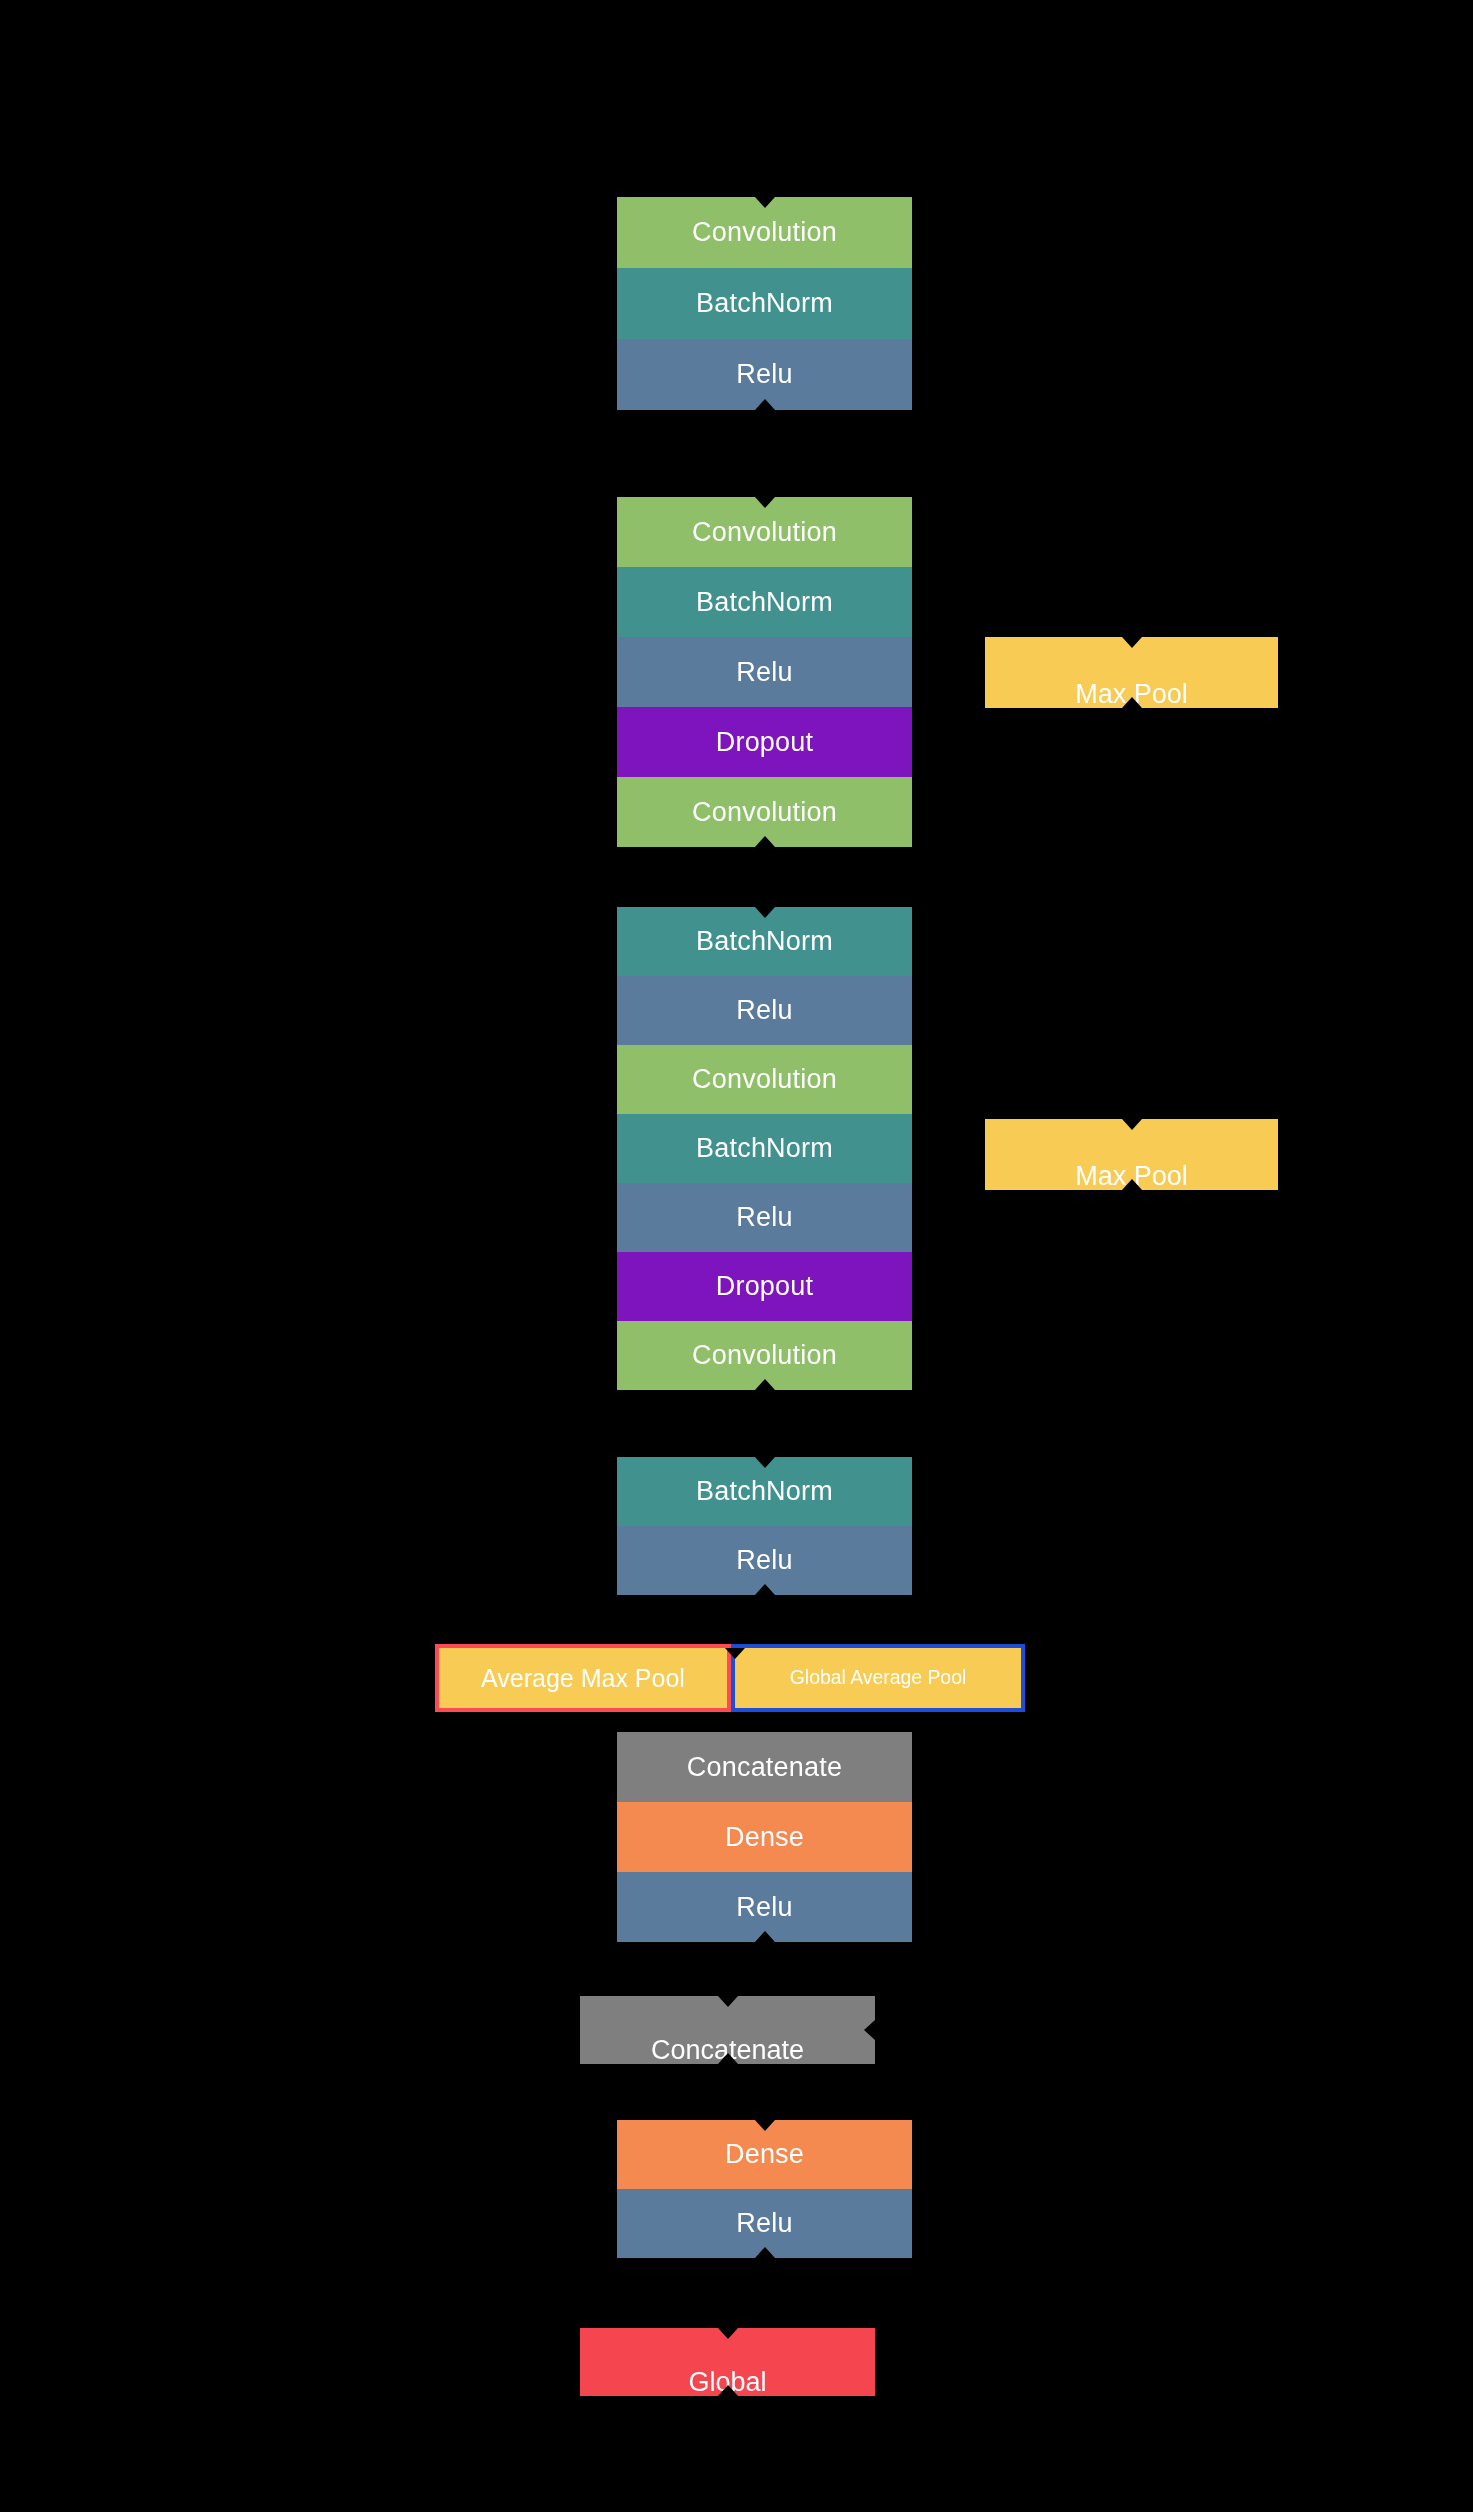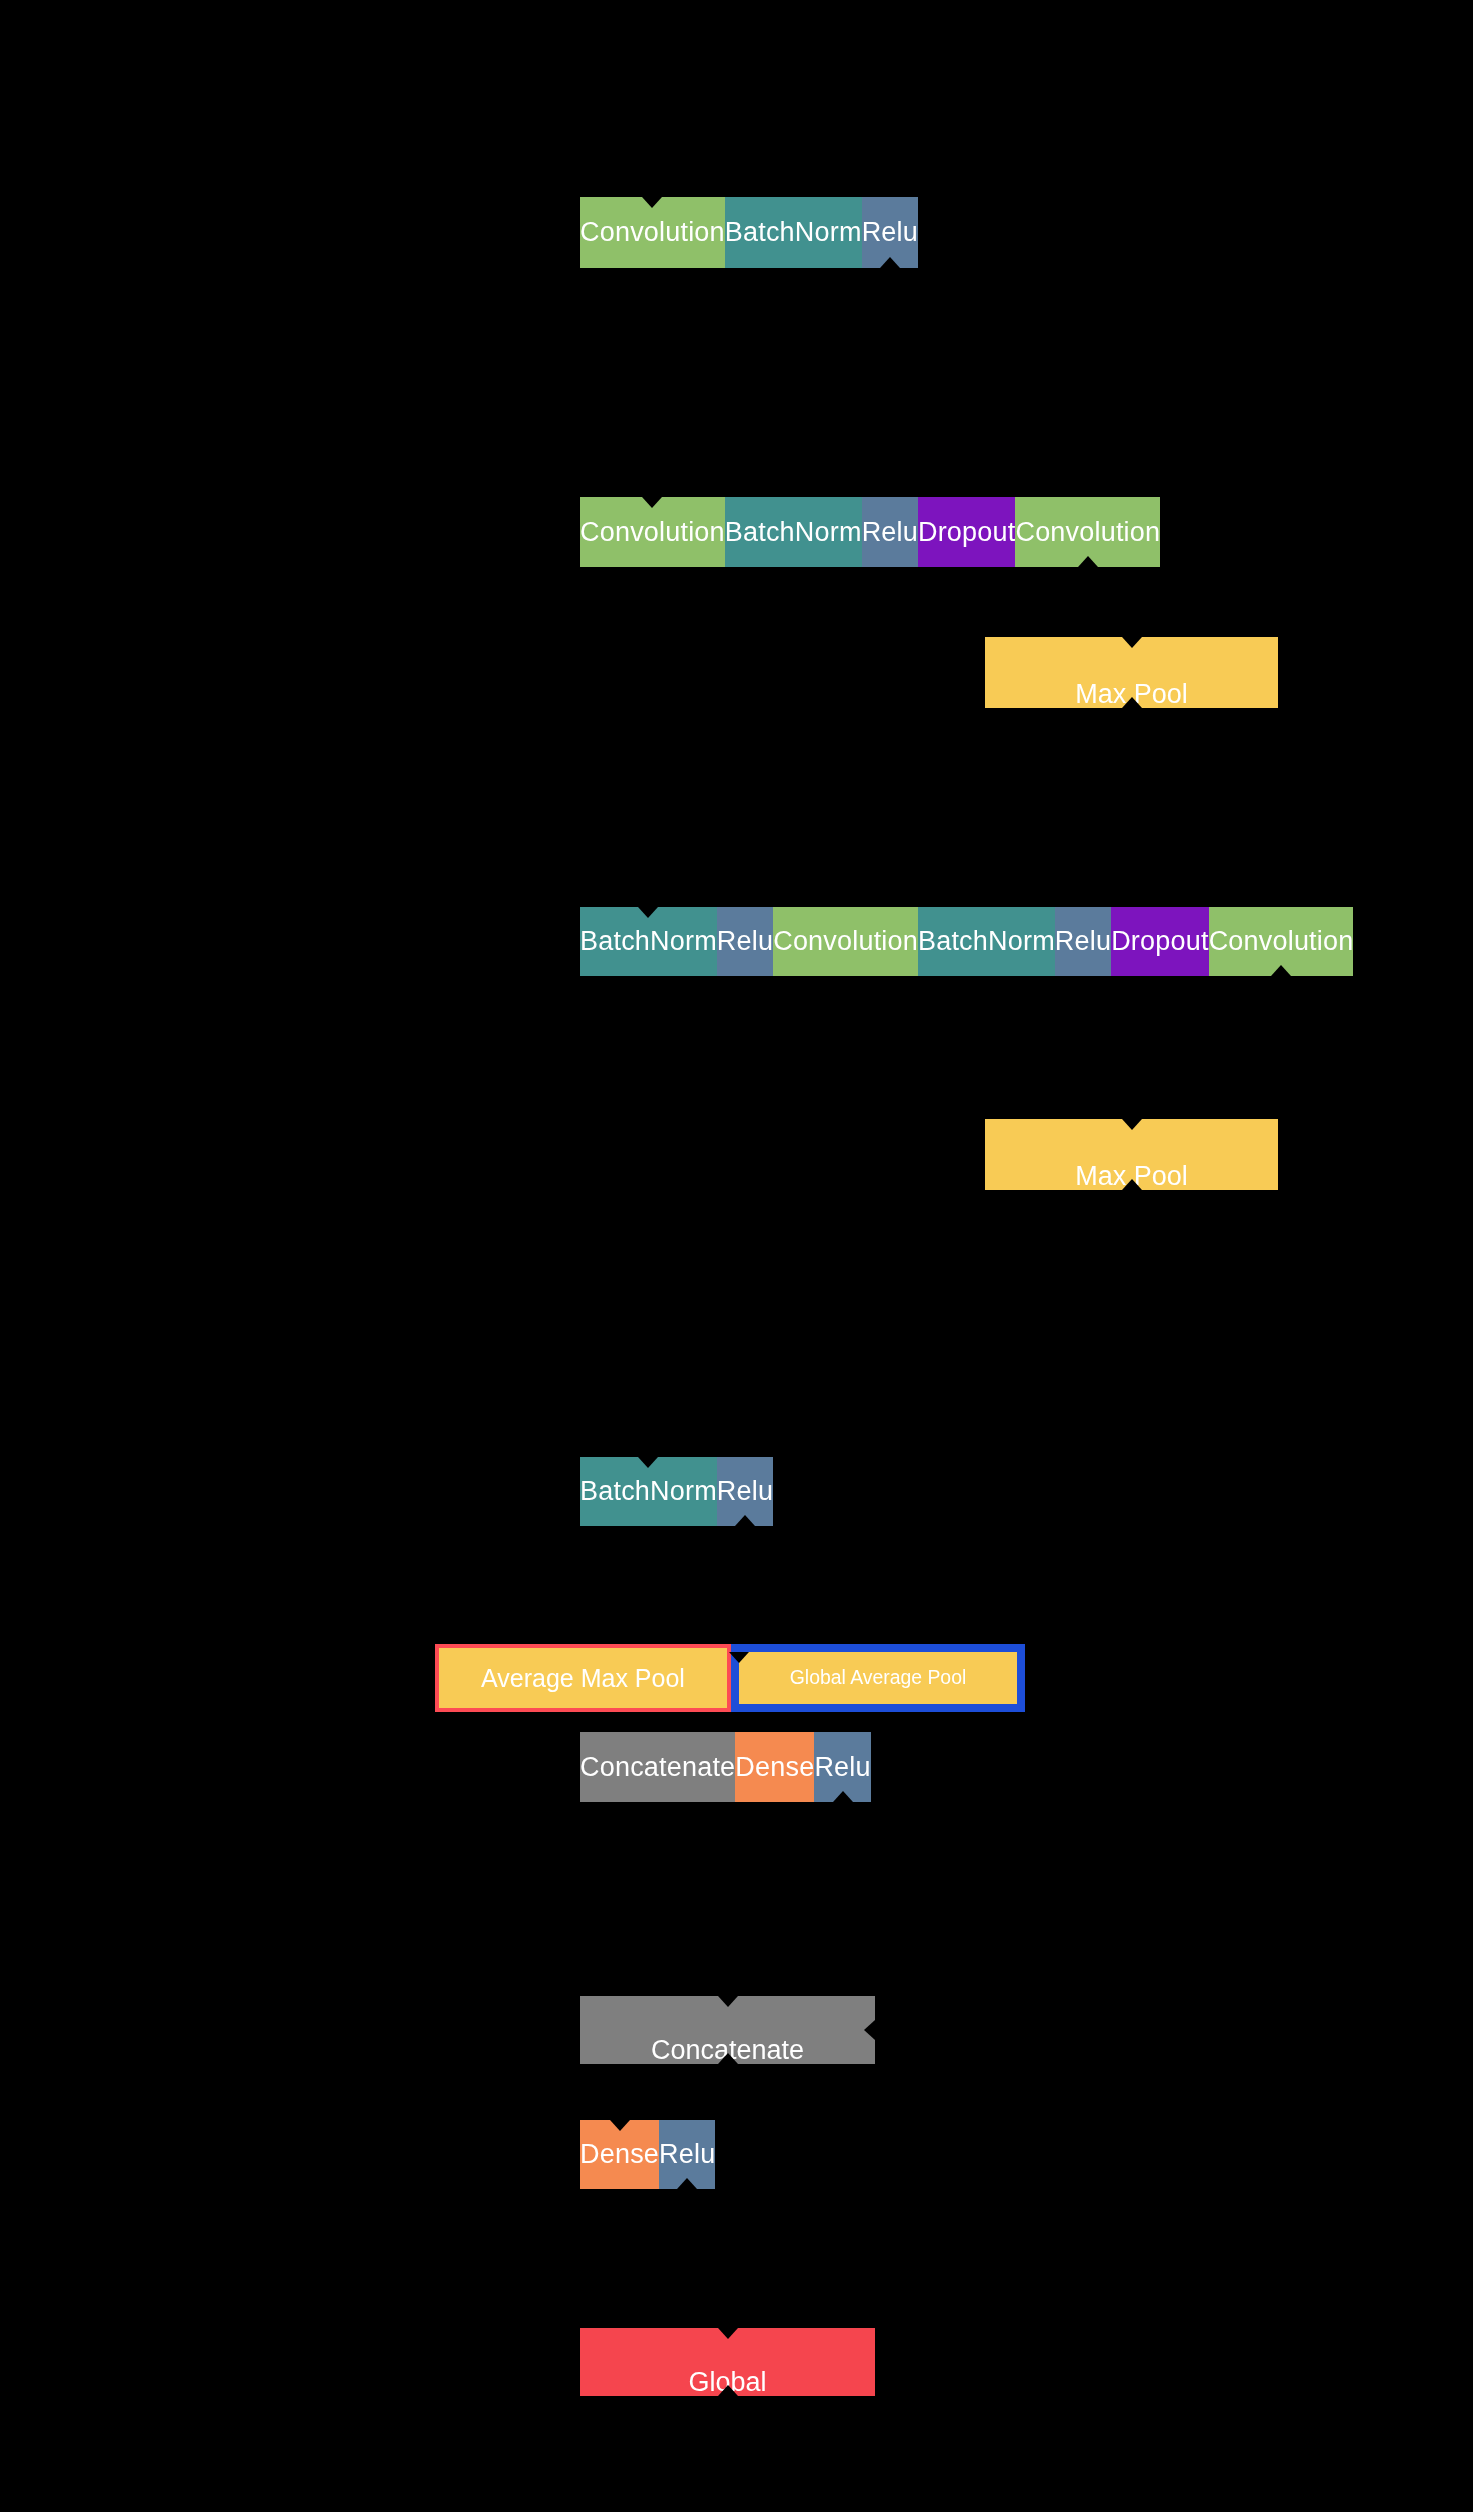--- a/index.html
+++ b/index.html
@@ -14,21 +14,22 @@
     height: 2512px;
     background: #000000;
     overflow: hidden;
     font-family: "Liberation Sans", sans-serif;
   }
 
   
   .group {
     position: absolute;
     display: flex;
-    flex-direction: row;
+    flex-direction: column;
+    margin-left: 37px;
   }
   .bar {
     position: relative;
     display: flex;
     align-items: center;
     justify-content: center;
     box-sizing: border-box;
     color: #ffffff;
     font-size: 27px;
     font-weight: 400;
@@ -201,21 +202,21 @@
     <div class="bar" style="height:69px; background:#5B7B9C;">
       <span>Relu</span>
       <span class="notch-bottom"></span>
     </div>
   </div>
 
   <div class="pool-row" style="left:435px; top:1644px; height:68px;">
     <div class="pool-cell gmp" style="width:296px; background:#F8CB55; border:4px solid #FD4B54;">
       <span>Average Max Pool</span>
     </div>
-    <div class="pool-cell gap" style="width:294px; background:#F8CB55; border:8px solid #1d4ed8;">
+    <div class="pool-cell gap" style="width:294px; background:#F8CB55; border:4px solid #1d4ed8;">
       <span class="notch-top" style="left:0; transform:translateX(-50%);"></span>
       <span>Global Average Pool</span>
     </div>
   </div>
 
   <div class="group" style="left:580px; top:1732px; width:295px;">
     <div class="bar" style="height:70px; background:#7F7F7F;">
       <span>Concatenate</span>
     </div>
     <div class="bar" style="height:70px; background:#F58A50;">

